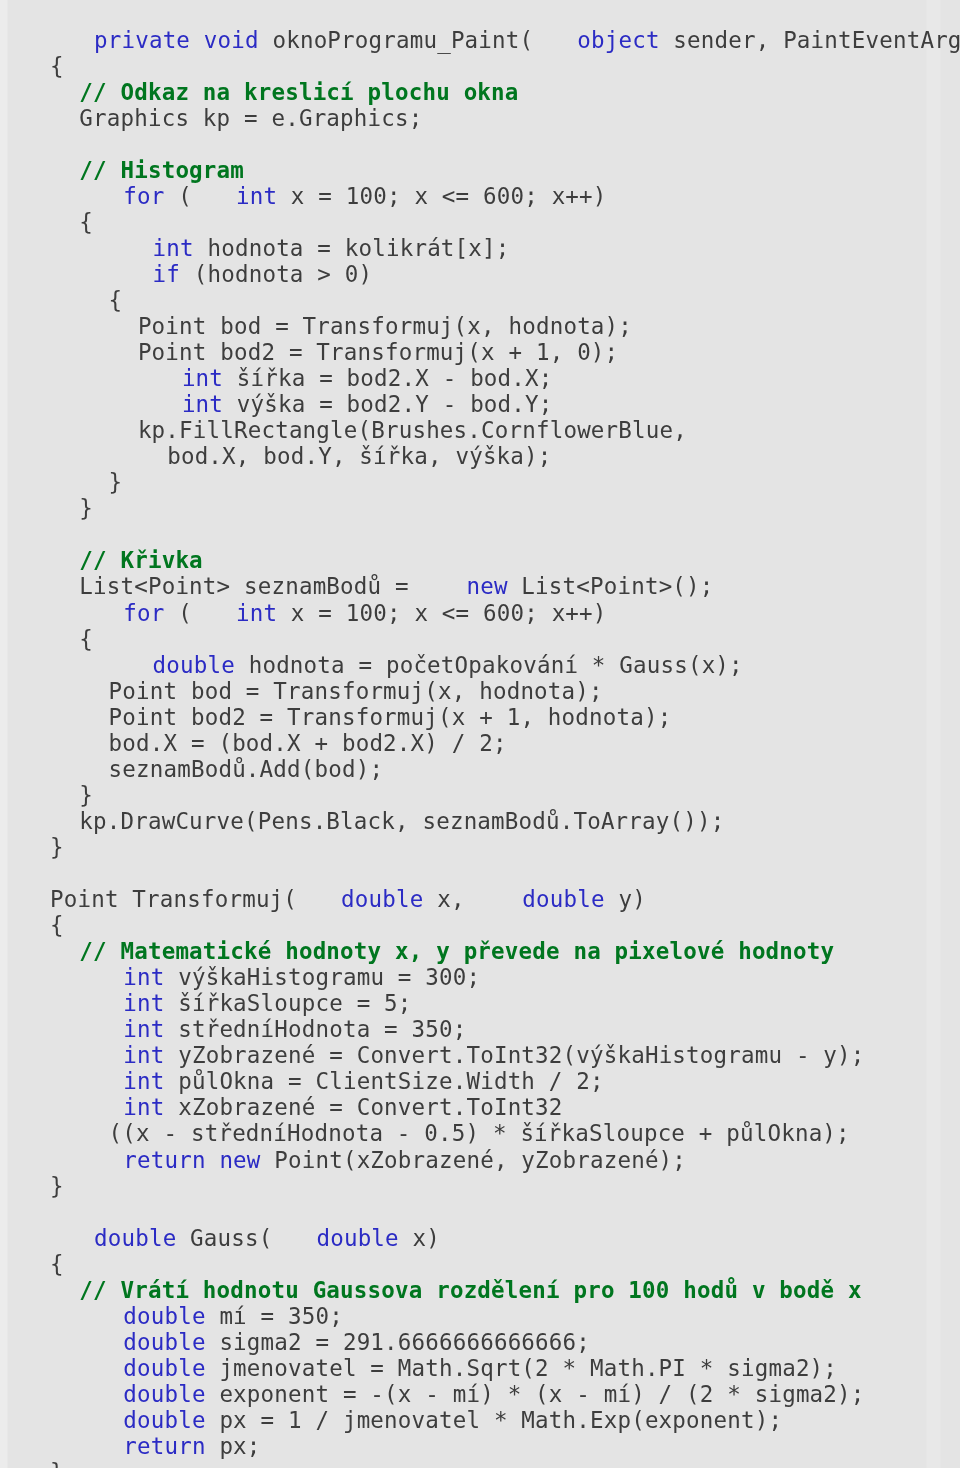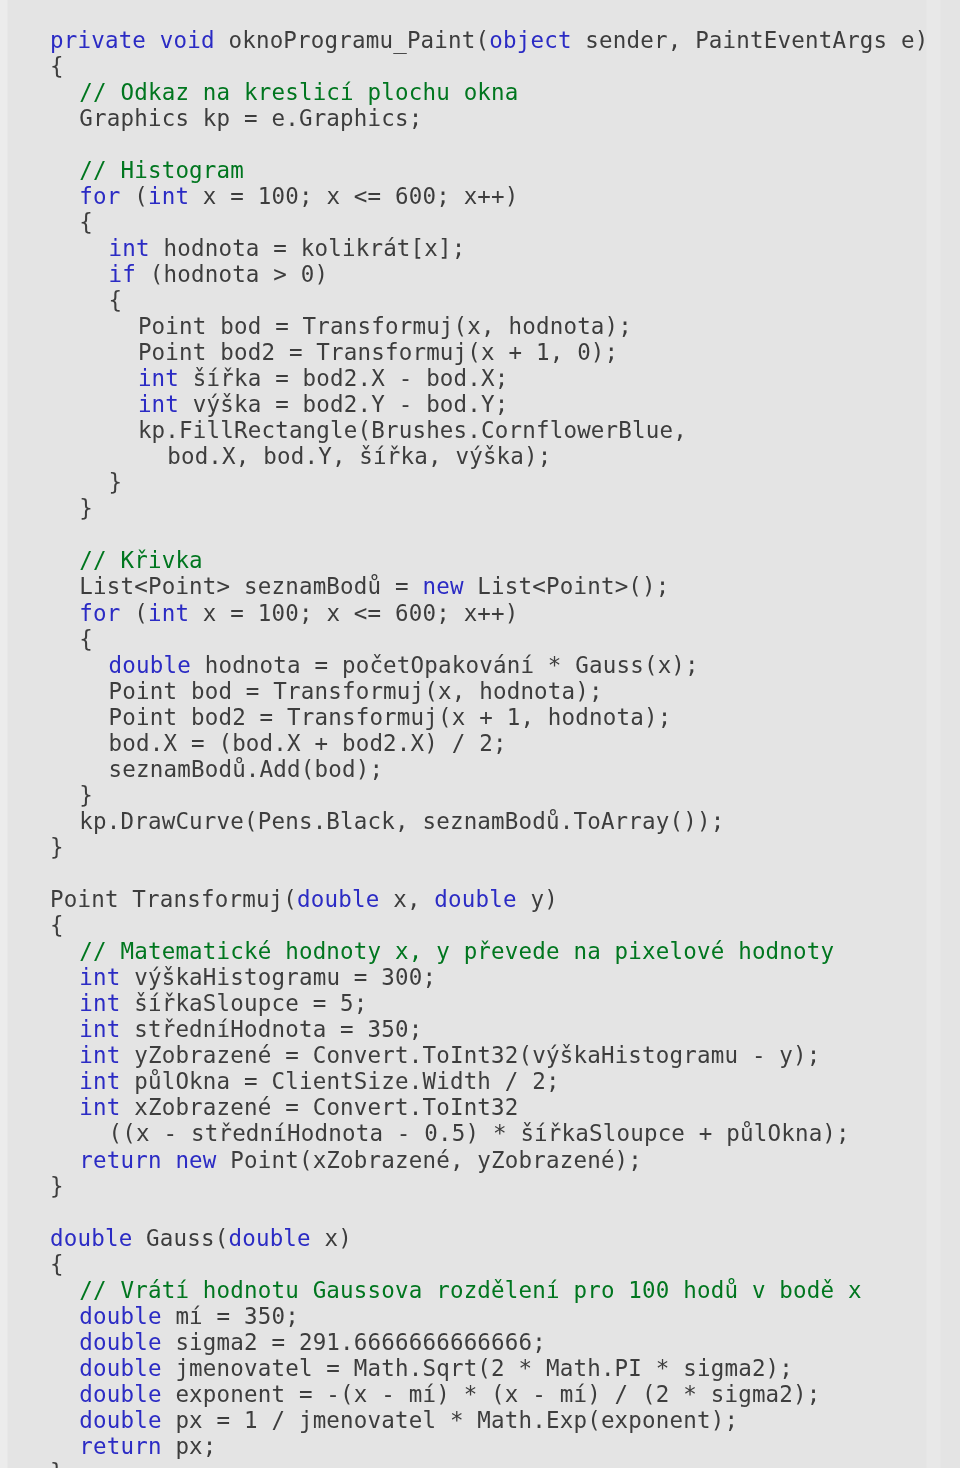--- a/index.html
+++ b/index.html
@@ -36,22 +36,22 @@
     letter-spacing: 0.18px;
     color: #3d3d3d;
     white-space: pre;
     -webkit-font-smoothing: none;
   }
   .ln {
     display: block;
     height: 26.05px;
     white-space: pre;
   }
-  .kw   { color: #2b2bc4; }
-  .cmt  { color: #00761f; font-weight: normal; }
+  .kw   { color: #2b2bc4; margin-left: 44px; }
+  .cmt  { color: #00761f; font-weight: bold; }
   .pl   { color: #3d3d3d; }
 </style>
 </head>
 <body>
 
 <div id="page">
   <pre id="code"><span class="ln" style="padding-left: 50px;"><span class="kw">private void </span><span class="pl">oknoProgramu_Paint(</span><span class="kw">object</span><span class="pl"> sender, PaintEventArgs e)</span></span><span class="ln" style="padding-left: 50px;"><span class="pl">{</span></span><span class="ln" style="padding-left: 79.3px;"><span class="cmt">// Odkaz na kreslicí plochu okna</span></span><span class="ln" style="padding-left: 79.3px;"><span class="pl">Graphics kp = e.Graphics;</span></span><span class="ln" style="padding-left: 50px;">&nbsp;</span><span class="ln" style="padding-left: 79.3px;"><span class="cmt">// Histogram</span></span><span class="ln" style="padding-left: 79.3px;"><span class="kw">for</span><span class="pl"> (</span><span class="kw">int</span><span class="pl"> x = 100; x &lt;= 600; x++)</span></span><span class="ln" style="padding-left: 79.3px;"><span class="pl">{</span></span><span class="ln" style="padding-left: 108.6px;"><span class="kw">int</span><span class="pl"> hodnota = kolikrát[x];</span></span><span class="ln" style="padding-left: 108.6px;"><span class="kw">if</span><span class="pl"> (hodnota &gt; 0)</span></span><span class="ln" style="padding-left: 108.6px;"><span class="pl">{</span></span><span class="ln" style="padding-left: 137.9px;"><span class="pl">Point bod = Transformuj(x, hodnota);</span></span><span class="ln" style="padding-left: 137.9px;"><span class="pl">Point bod2 = Transformuj(x + 1, 0);</span></span><span class="ln" style="padding-left: 137.9px;"><span class="kw">int</span><span class="pl"> šířka = bod2.X - bod.X;</span></span><span class="ln" style="padding-left: 137.9px;"><span class="kw">int</span><span class="pl"> výška = bod2.Y - bod.Y;</span></span><span class="ln" style="padding-left: 137.9px;"><span class="pl">kp.FillRectangle(Brushes.CornflowerBlue,</span></span><span class="ln" style="padding-left: 167.2px;"><span class="pl">bod.X, bod.Y, šířka, výška);</span></span><span class="ln" style="padding-left: 108.6px;"><span class="pl">}</span></span><span class="ln" style="padding-left: 79.3px;"><span class="pl">}</span></span><span class="ln" style="padding-left: 50px;">&nbsp;</span><span class="ln" style="padding-left: 79.3px;"><span class="cmt">// Křivka</span></span><span class="ln" style="padding-left: 79.3px;"><span class="pl">List&lt;Point&gt; seznamBodů = </span><span class="kw">new</span><span class="pl"> List&lt;Point&gt;();</span></span><span class="ln" style="padding-left: 79.3px;"><span class="kw">for</span><span class="pl"> (</span><span class="kw">int</span><span class="pl"> x = 100; x &lt;= 600; x++)</span></span><span class="ln" style="padding-left: 79.3px;"><span class="pl">{</span></span><span class="ln" style="padding-left: 108.6px;"><span class="kw">double</span><span class="pl"> hodnota = početOpakování * Gauss(x);</span></span><span class="ln" style="padding-left: 108.6px;"><span class="pl">Point bod = Transformuj(x, hodnota);</span></span><span class="ln" style="padding-left: 108.6px;"><span class="pl">Point bod2 = Transformuj(x + 1, hodnota);</span></span><span class="ln" style="padding-left: 108.6px;"><span class="pl">bod.X = (bod.X + bod2.X) / 2;</span></span><span class="ln" style="padding-left: 108.6px;"><span class="pl">seznamBodů.Add(bod);</span></span><span class="ln" style="padding-left: 79.3px;"><span class="pl">}</span></span><span class="ln" style="padding-left: 79.3px;"><span class="pl">kp.DrawCurve(Pens.Black, seznamBodů.ToArray());</span></span><span class="ln" style="padding-left: 50px;"><span class="pl">}</span></span><span class="ln" style="padding-left: 50px;">&nbsp;</span><span class="ln" style="padding-left: 50px;"><span class="pl">Point Transformuj(</span><span class="kw">double</span><span class="pl"> x, </span><span class="kw">double</span><span class="pl"> y)</span></span><span class="ln" style="padding-left: 50px;"><span class="pl">{</span></span><span class="ln" style="padding-left: 79.3px;"><span class="cmt">// Matematické hodnoty x, y převede na pixelové hodnoty</span></span><span class="ln" style="padding-left: 79.3px;"><span class="kw">int</span><span class="pl"> výškaHistogramu = 300;</span></span><span class="ln" style="padding-left: 79.3px;"><span class="kw">int</span><span class="pl"> šířkaSloupce = 5;</span></span><span class="ln" style="padding-left: 79.3px;"><span class="kw">int</span><span class="pl"> středníHodnota = 350;</span></span><span class="ln" style="padding-left: 79.3px;"><span class="kw">int</span><span class="pl"> yZobrazené = Convert.ToInt32(výškaHistogramu - y);</span></span><span class="ln" style="padding-left: 79.3px;"><span class="kw">int</span><span class="pl"> půlOkna = ClientSize.Width / 2;</span></span><span class="ln" style="padding-left: 79.3px;"><span class="kw">int</span><span class="pl"> xZobrazené = Convert.ToInt32</span></span><span class="ln" style="padding-left: 108.6px;"><span class="pl">((x - středníHodnota - 0.5) * šířkaSloupce + půlOkna);</span></span><span class="ln" style="padding-left: 79.3px;"><span class="kw">return new</span><span class="pl"> Point(xZobrazené, yZobrazené);</span></span><span class="ln" style="padding-left: 50px;"><span class="pl">}</span></span><span class="ln" style="padding-left: 50px;">&nbsp;</span><span class="ln" style="padding-left: 50px;"><span class="kw">double</span><span class="pl"> Gauss(</span><span class="kw">double</span><span class="pl"> x)</span></span><span class="ln" style="padding-left: 50px;"><span class="pl">{</span></span><span class="ln" style="padding-left: 79.3px;"><span class="cmt">// Vrátí hodnotu Gaussova rozdělení pro 100 hodů v bodě x</span></span><span class="ln" style="padding-left: 79.3px;"><span class="kw">double</span><span class="pl"> mí = 350;</span></span><span class="ln" style="padding-left: 79.3px;"><span class="kw">double</span><span class="pl"> sigma2 = 291.6666666666666;</span></span><span class="ln" style="padding-left: 79.3px;"><span class="kw">double</span><span class="pl"> jmenovatel = Math.Sqrt(2 * Math.PI * sigma2);</span></span><span class="ln" style="padding-left: 79.3px;"><span class="kw">double</span><span class="pl"> exponent = -(x - mí) * (x - mí) / (2 * sigma2);</span></span><span class="ln" style="padding-left: 79.3px;"><span class="kw">double</span><span class="pl"> px = 1 / jmenovatel * Math.Exp(exponent);</span></span><span class="ln" style="padding-left: 79.3px;"><span class="kw">return</span><span class="pl"> px;</span></span><span class="ln" style="padding-left: 50px;"><span class="pl">}</span></span></pre>
 </div>
 
 </body></html>

